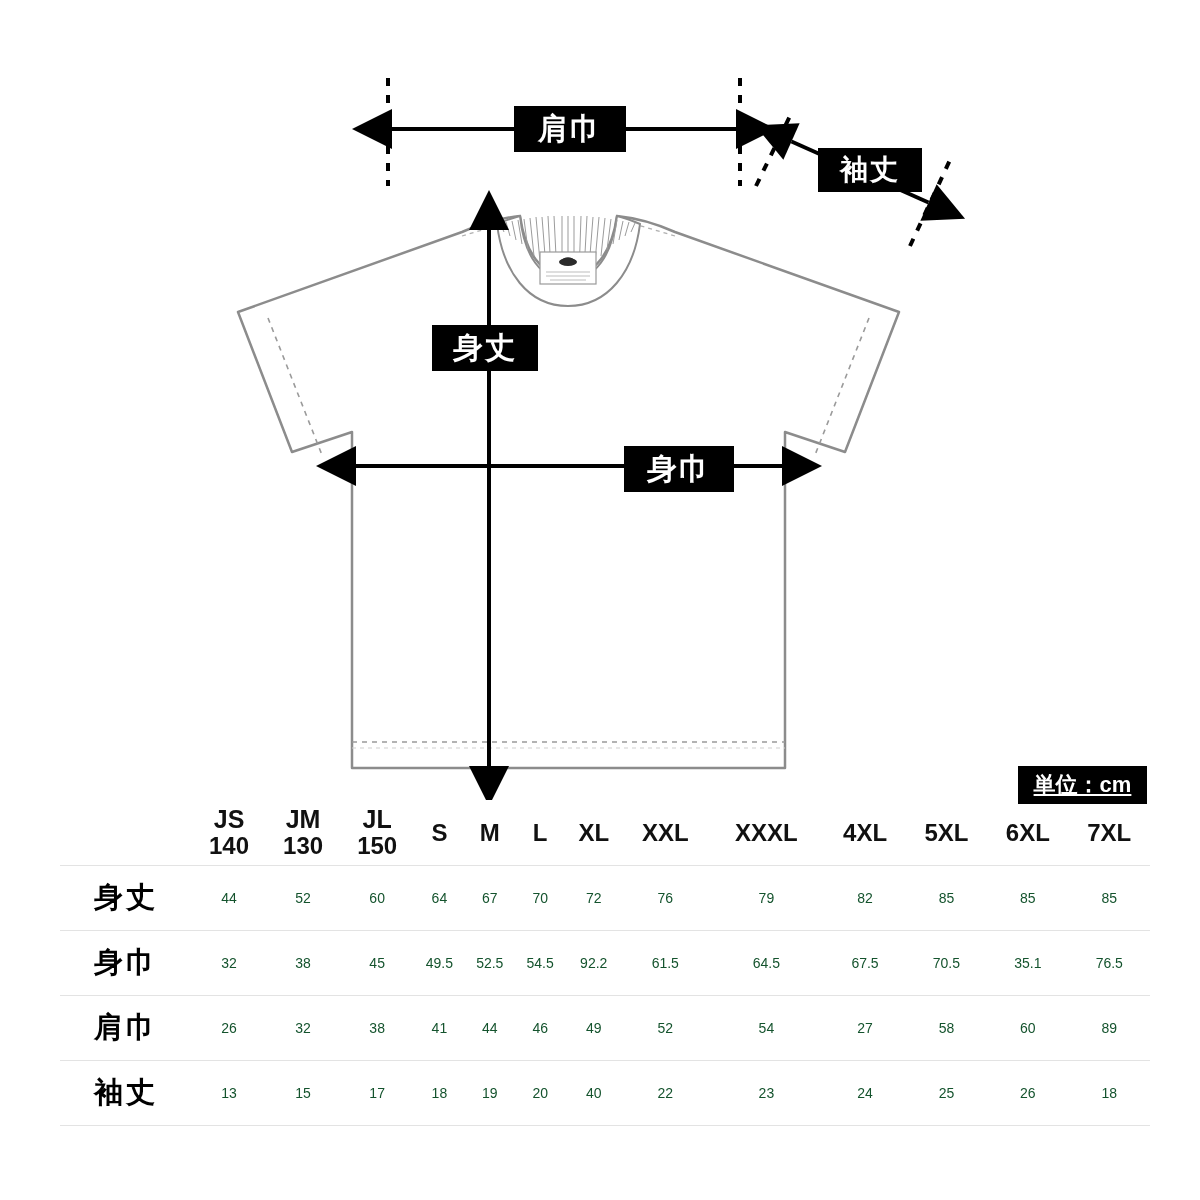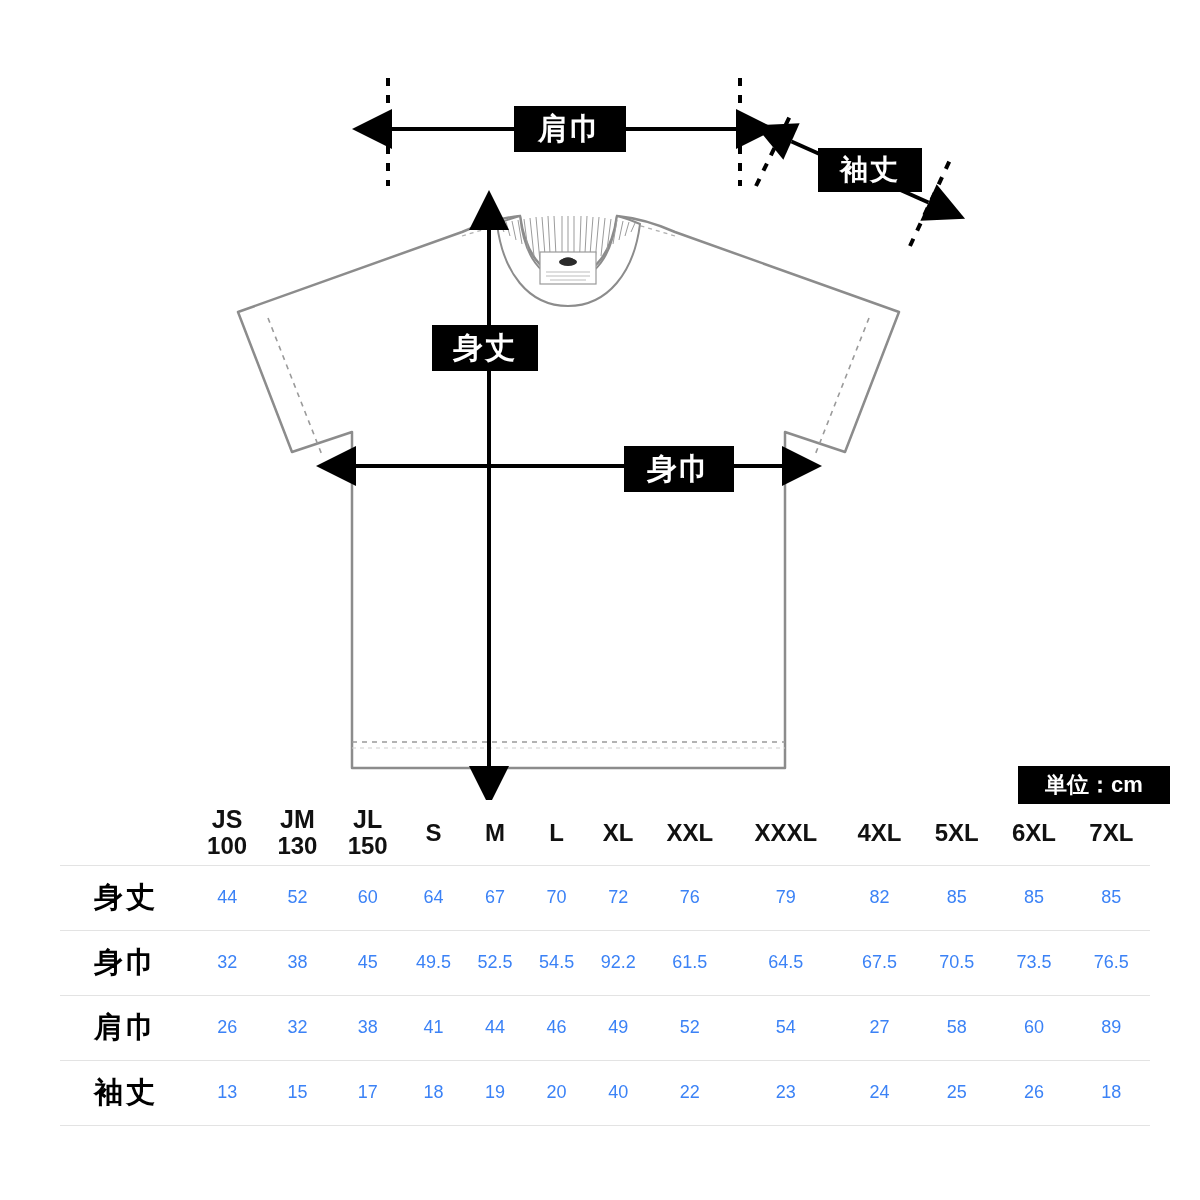--- a/index.html
+++ b/index.html
@@ -51,23 +51,24 @@
     width: 106px; height: 46px;
     font-size: 30px;
   }
   #label-mihaba {
     left: 624px; top: 446px;
     width: 110px; height: 46px;
     font-size: 30px;
   }
   #label-unit {
     left: 1018px; top: 766px;
-    width: 152px; height: 38px;
+    width: 129px; height: 38px;
     font-size: 22px;
     letter-spacing: 0px;
+    text-decoration: underline;
   }
 
   
   #size-table {
     position: absolute;
     left: 60px;
     top: 806px;
     width: 1090px;
     border-collapse: collapse;
     font-size: 21px;
@@ -94,22 +95,22 @@
     width: 132px;
   }
   #size-table tbody tr {
     border-top: 1px solid #e3e3e3;
   }
   #size-table tbody tr:last-child {
     border-bottom: 1px solid #e3e3e3;
   }
   #size-table tbody td {
     height: 64px;
-    font-size: 18px;
-    color: #3b82f6;
+    font-size: 14px;
+    color: #14532d;
   }
   #size-table tbody td.rowhead {
     font-size: 29px;
     font-weight: 700;
     letter-spacing: 3px;
     color: #000000;
     text-align: center;
   }
 </style>
 </head>
@@ -218,21 +219,21 @@
 <div class="label-box" id="label-mitake">身丈</div>
 <div class="label-box" id="label-mihaba">身巾</div>
 <div class="label-box" id="label-unit">単位：cm</div>
 
 <table id="size-table">
   <thead>
     <tr>
       <th class="rowhead-blank"></th>
       <th>
         <span class="top">JS</span>
-        <span class="sub">100</span>
+        <span class="sub">140</span>
       </th>
       <th>
         <span class="top">JM</span>
         <span class="sub">130</span>
       </th>
       <th>
         <span class="top">JL</span>
         <span class="sub">150</span>
       </th>
       <th>
@@ -300,21 +301,21 @@
       <td>38</td>
       <td>45</td>
       <td>49.5</td>
       <td>52.5</td>
       <td>54.5</td>
       <td>92.2</td>
       <td>61.5</td>
       <td>64.5</td>
       <td>67.5</td>
       <td>70.5</td>
-      <td>73.5</td>
+      <td>35.1</td>
       <td>76.5</td>
     </tr>
     <tr>
       <td class="rowhead">肩巾</td>
       <td>26</td>
       <td>32</td>
       <td>38</td>
       <td>41</td>
       <td>44</td>
       <td>46</td>

